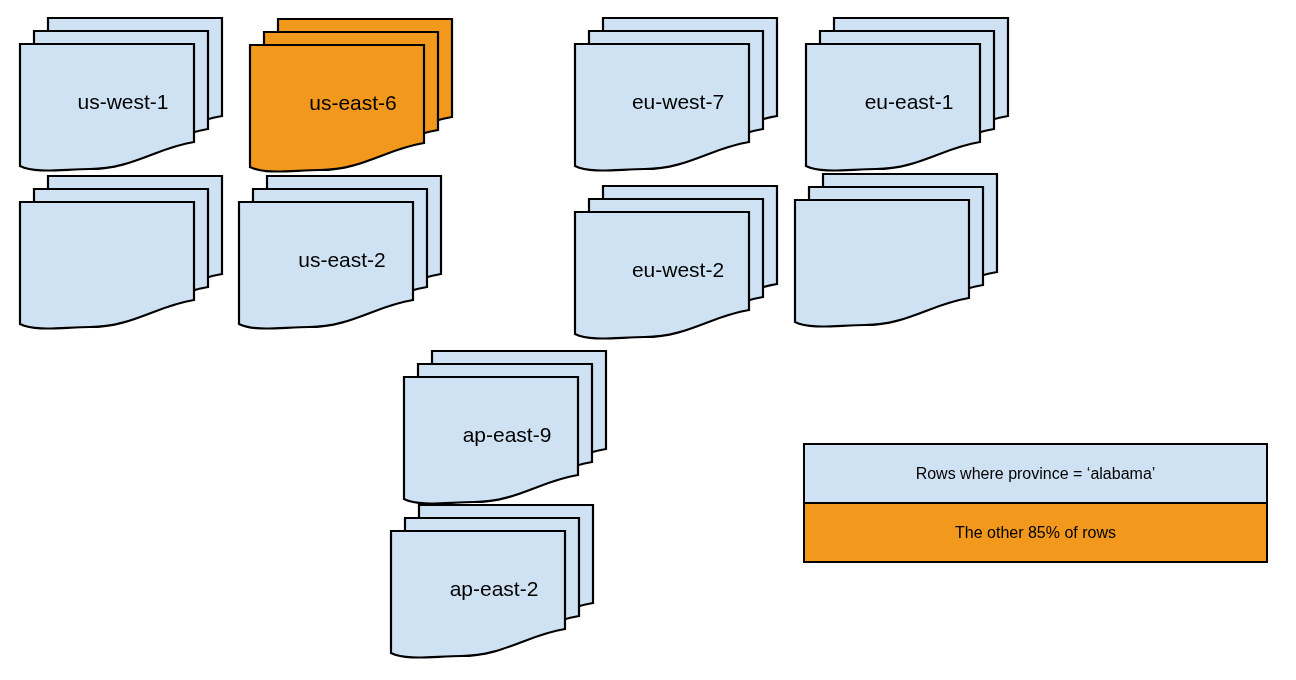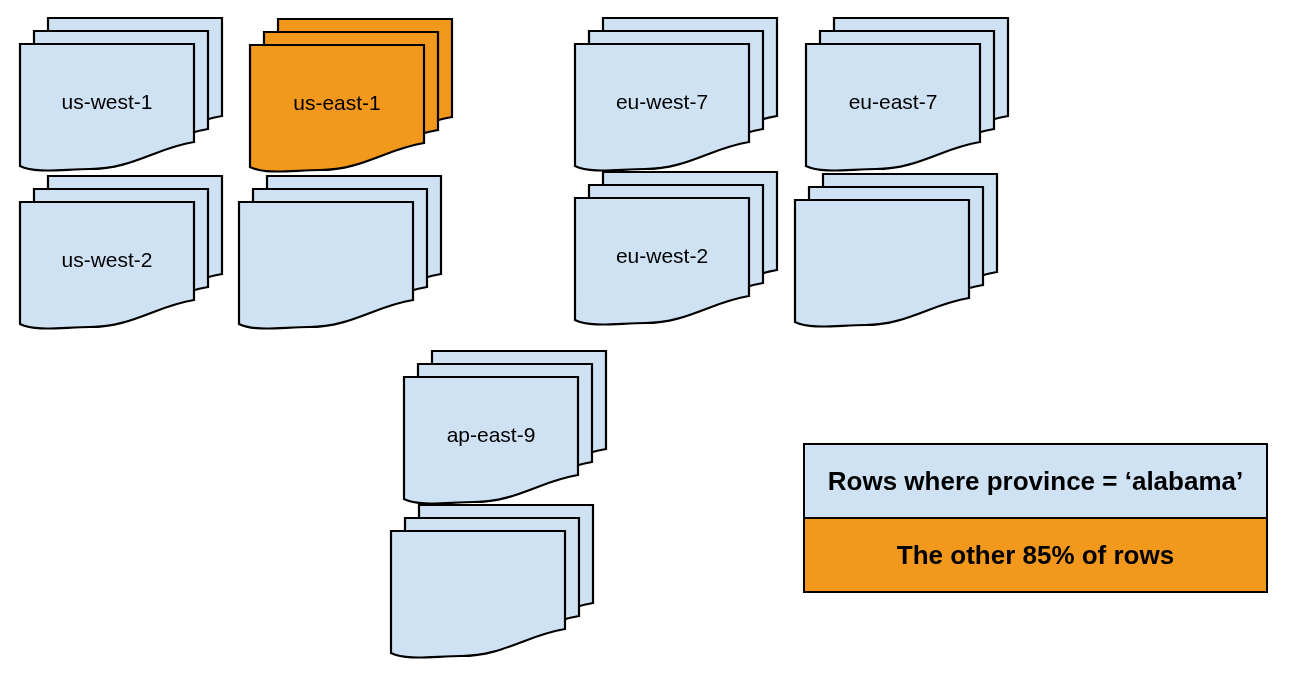--- a/index.html
+++ b/index.html
@@ -20,31 +20,31 @@
   .doc-path{
     stroke:var(--stroke,#000000);
     stroke-width:2.2;
     stroke-linejoin:miter;
     fill:var(--fill-default,#CFE2F3);
   }
   .variant-highlight .doc-path{fill:var(--fill-highlight,#F2981D);}
   .doc-label{
     position:absolute;left:0;top:26px;width:178px;height:118px;
     display:flex;align-items:center;justify-content:center;
-    font-size:21px;line-height:1;white-space:nowrap;
+    font-size:21px;line-height:1;white-space:nowrap;padding-left:16px;
   }
   
   .legend{
     position:absolute;left:803px;top:443px;width:465px;
     border:2px solid var(--stroke,#000000);
     box-sizing:border-box;
   }
   .legend-row{
-    height:72px;display:flex;align-items:center;justify-content:center;
-    font-size:26px;white-space:nowrap;font-weight:bold;
+    height:57px;display:flex;align-items:center;justify-content:center;
+    font-size:16px;white-space:nowrap;
   }
   .legend-row + .legend-row{border-top:2px solid var(--stroke,#000000);}
   .legend-row.variant-default{background:var(--fill-default,#CFE2F3);}
   .legend-row.variant-highlight{background:var(--fill-highlight,#F2981D);}
 </style>
 </head>
 <body>
 
 <div id="canvas" style="--fill-default: #CFE2F3; --fill-highlight: #F2981D; --stroke: #000000; --bg: #ffffff;">
 
@@ -64,21 +64,21 @@
       <div class="doc-stack variant-highlight" style="left: 248px; top: 17px;">
       <svg class="sheet sheet-back" width="178" height="134" viewBox="0 0 178 134" xmlns="http://www.w3.org/2000/svg">
         <path class="doc-path" d="M2 2 H176 V100 C138 106 114 127 72 127 C46 127 18 132 2 124 Z"></path>
       </svg>
       <svg class="sheet sheet-mid" width="178" height="134" viewBox="0 0 178 134" xmlns="http://www.w3.org/2000/svg">
         <path class="doc-path" d="M2 2 H176 V100 C138 106 114 127 72 127 C46 127 18 132 2 124 Z"></path>
       </svg>
       <svg class="sheet sheet-front" width="178" height="134" viewBox="0 0 178 134" xmlns="http://www.w3.org/2000/svg">
         <path class="doc-path" d="M2 2 H176 V100 C138 106 114 127 72 127 C46 127 18 132 2 124 Z"></path>
       </svg>
-      <div class="doc-label">us-east-1</div>
+      <div class="doc-label">us-east-6</div>
     </div>
       <div class="doc-stack variant-default" style="left: 573px; top: 16px;">
       <svg class="sheet sheet-back" width="178" height="134" viewBox="0 0 178 134" xmlns="http://www.w3.org/2000/svg">
         <path class="doc-path" d="M2 2 H176 V100 C138 106 114 127 72 127 C46 127 18 132 2 124 Z"></path>
       </svg>
       <svg class="sheet sheet-mid" width="178" height="134" viewBox="0 0 178 134" xmlns="http://www.w3.org/2000/svg">
         <path class="doc-path" d="M2 2 H176 V100 C138 106 114 127 72 127 C46 127 18 132 2 124 Z"></path>
       </svg>
       <svg class="sheet sheet-front" width="178" height="134" viewBox="0 0 178 134" xmlns="http://www.w3.org/2000/svg">
         <path class="doc-path" d="M2 2 H176 V100 C138 106 114 127 72 127 C46 127 18 132 2 124 Z"></path>
@@ -88,46 +88,46 @@
       <div class="doc-stack variant-default" style="left: 804px; top: 16px;">
       <svg class="sheet sheet-back" width="178" height="134" viewBox="0 0 178 134" xmlns="http://www.w3.org/2000/svg">
         <path class="doc-path" d="M2 2 H176 V100 C138 106 114 127 72 127 C46 127 18 132 2 124 Z"></path>
       </svg>
       <svg class="sheet sheet-mid" width="178" height="134" viewBox="0 0 178 134" xmlns="http://www.w3.org/2000/svg">
         <path class="doc-path" d="M2 2 H176 V100 C138 106 114 127 72 127 C46 127 18 132 2 124 Z"></path>
       </svg>
       <svg class="sheet sheet-front" width="178" height="134" viewBox="0 0 178 134" xmlns="http://www.w3.org/2000/svg">
         <path class="doc-path" d="M2 2 H176 V100 C138 106 114 127 72 127 C46 127 18 132 2 124 Z"></path>
       </svg>
-      <div class="doc-label">eu-east-7</div>
+      <div class="doc-label">eu-east-1</div>
     </div>
       <div class="doc-stack variant-default" style="left: 18px; top: 174px;">
       <svg class="sheet sheet-back" width="178" height="134" viewBox="0 0 178 134" xmlns="http://www.w3.org/2000/svg">
         <path class="doc-path" d="M2 2 H176 V100 C138 106 114 127 72 127 C46 127 18 132 2 124 Z"></path>
       </svg>
       <svg class="sheet sheet-mid" width="178" height="134" viewBox="0 0 178 134" xmlns="http://www.w3.org/2000/svg">
         <path class="doc-path" d="M2 2 H176 V100 C138 106 114 127 72 127 C46 127 18 132 2 124 Z"></path>
       </svg>
       <svg class="sheet sheet-front" width="178" height="134" viewBox="0 0 178 134" xmlns="http://www.w3.org/2000/svg">
         <path class="doc-path" d="M2 2 H176 V100 C138 106 114 127 72 127 C46 127 18 132 2 124 Z"></path>
       </svg>
-      <div class="doc-label">us-west-2</div>
     </div>
       <div class="doc-stack variant-default" style="left: 237px; top: 174px;">
       <svg class="sheet sheet-back" width="178" height="134" viewBox="0 0 178 134" xmlns="http://www.w3.org/2000/svg">
         <path class="doc-path" d="M2 2 H176 V100 C138 106 114 127 72 127 C46 127 18 132 2 124 Z"></path>
       </svg>
       <svg class="sheet sheet-mid" width="178" height="134" viewBox="0 0 178 134" xmlns="http://www.w3.org/2000/svg">
         <path class="doc-path" d="M2 2 H176 V100 C138 106 114 127 72 127 C46 127 18 132 2 124 Z"></path>
       </svg>
       <svg class="sheet sheet-front" width="178" height="134" viewBox="0 0 178 134" xmlns="http://www.w3.org/2000/svg">
         <path class="doc-path" d="M2 2 H176 V100 C138 106 114 127 72 127 C46 127 18 132 2 124 Z"></path>
       </svg>
+      <div class="doc-label">us-east-2</div>
     </div>
-      <div class="doc-stack variant-default" style="left: 573px; top: 170px;">
+      <div class="doc-stack variant-default" style="left: 573px; top: 184px;">
       <svg class="sheet sheet-back" width="178" height="134" viewBox="0 0 178 134" xmlns="http://www.w3.org/2000/svg">
         <path class="doc-path" d="M2 2 H176 V100 C138 106 114 127 72 127 C46 127 18 132 2 124 Z"></path>
       </svg>
       <svg class="sheet sheet-mid" width="178" height="134" viewBox="0 0 178 134" xmlns="http://www.w3.org/2000/svg">
         <path class="doc-path" d="M2 2 H176 V100 C138 106 114 127 72 127 C46 127 18 132 2 124 Z"></path>
       </svg>
       <svg class="sheet sheet-front" width="178" height="134" viewBox="0 0 178 134" xmlns="http://www.w3.org/2000/svg">
         <path class="doc-path" d="M2 2 H176 V100 C138 106 114 127 72 127 C46 127 18 132 2 124 Z"></path>
       </svg>
       <div class="doc-label">eu-west-2</div>
@@ -158,20 +158,21 @@
       <div class="doc-stack variant-default" style="left: 389px; top: 503px;">
       <svg class="sheet sheet-back" width="178" height="134" viewBox="0 0 178 134" xmlns="http://www.w3.org/2000/svg">
         <path class="doc-path" d="M2 2 H176 V100 C138 106 114 127 72 127 C46 127 18 132 2 124 Z"></path>
       </svg>
       <svg class="sheet sheet-mid" width="178" height="134" viewBox="0 0 178 134" xmlns="http://www.w3.org/2000/svg">
         <path class="doc-path" d="M2 2 H176 V100 C138 106 114 127 72 127 C46 127 18 132 2 124 Z"></path>
       </svg>
       <svg class="sheet sheet-front" width="178" height="134" viewBox="0 0 178 134" xmlns="http://www.w3.org/2000/svg">
         <path class="doc-path" d="M2 2 H176 V100 C138 106 114 127 72 127 C46 127 18 132 2 124 Z"></path>
       </svg>
+      <div class="doc-label">ap-east-2</div>
     </div>
     </div>
 
   <div class="legend">
       <div class="legend-row variant-default">Rows where province = ‘alabama’</div>
       <div class="legend-row variant-highlight">The other 85% of rows</div>
     </div>
 
 </div>
 

